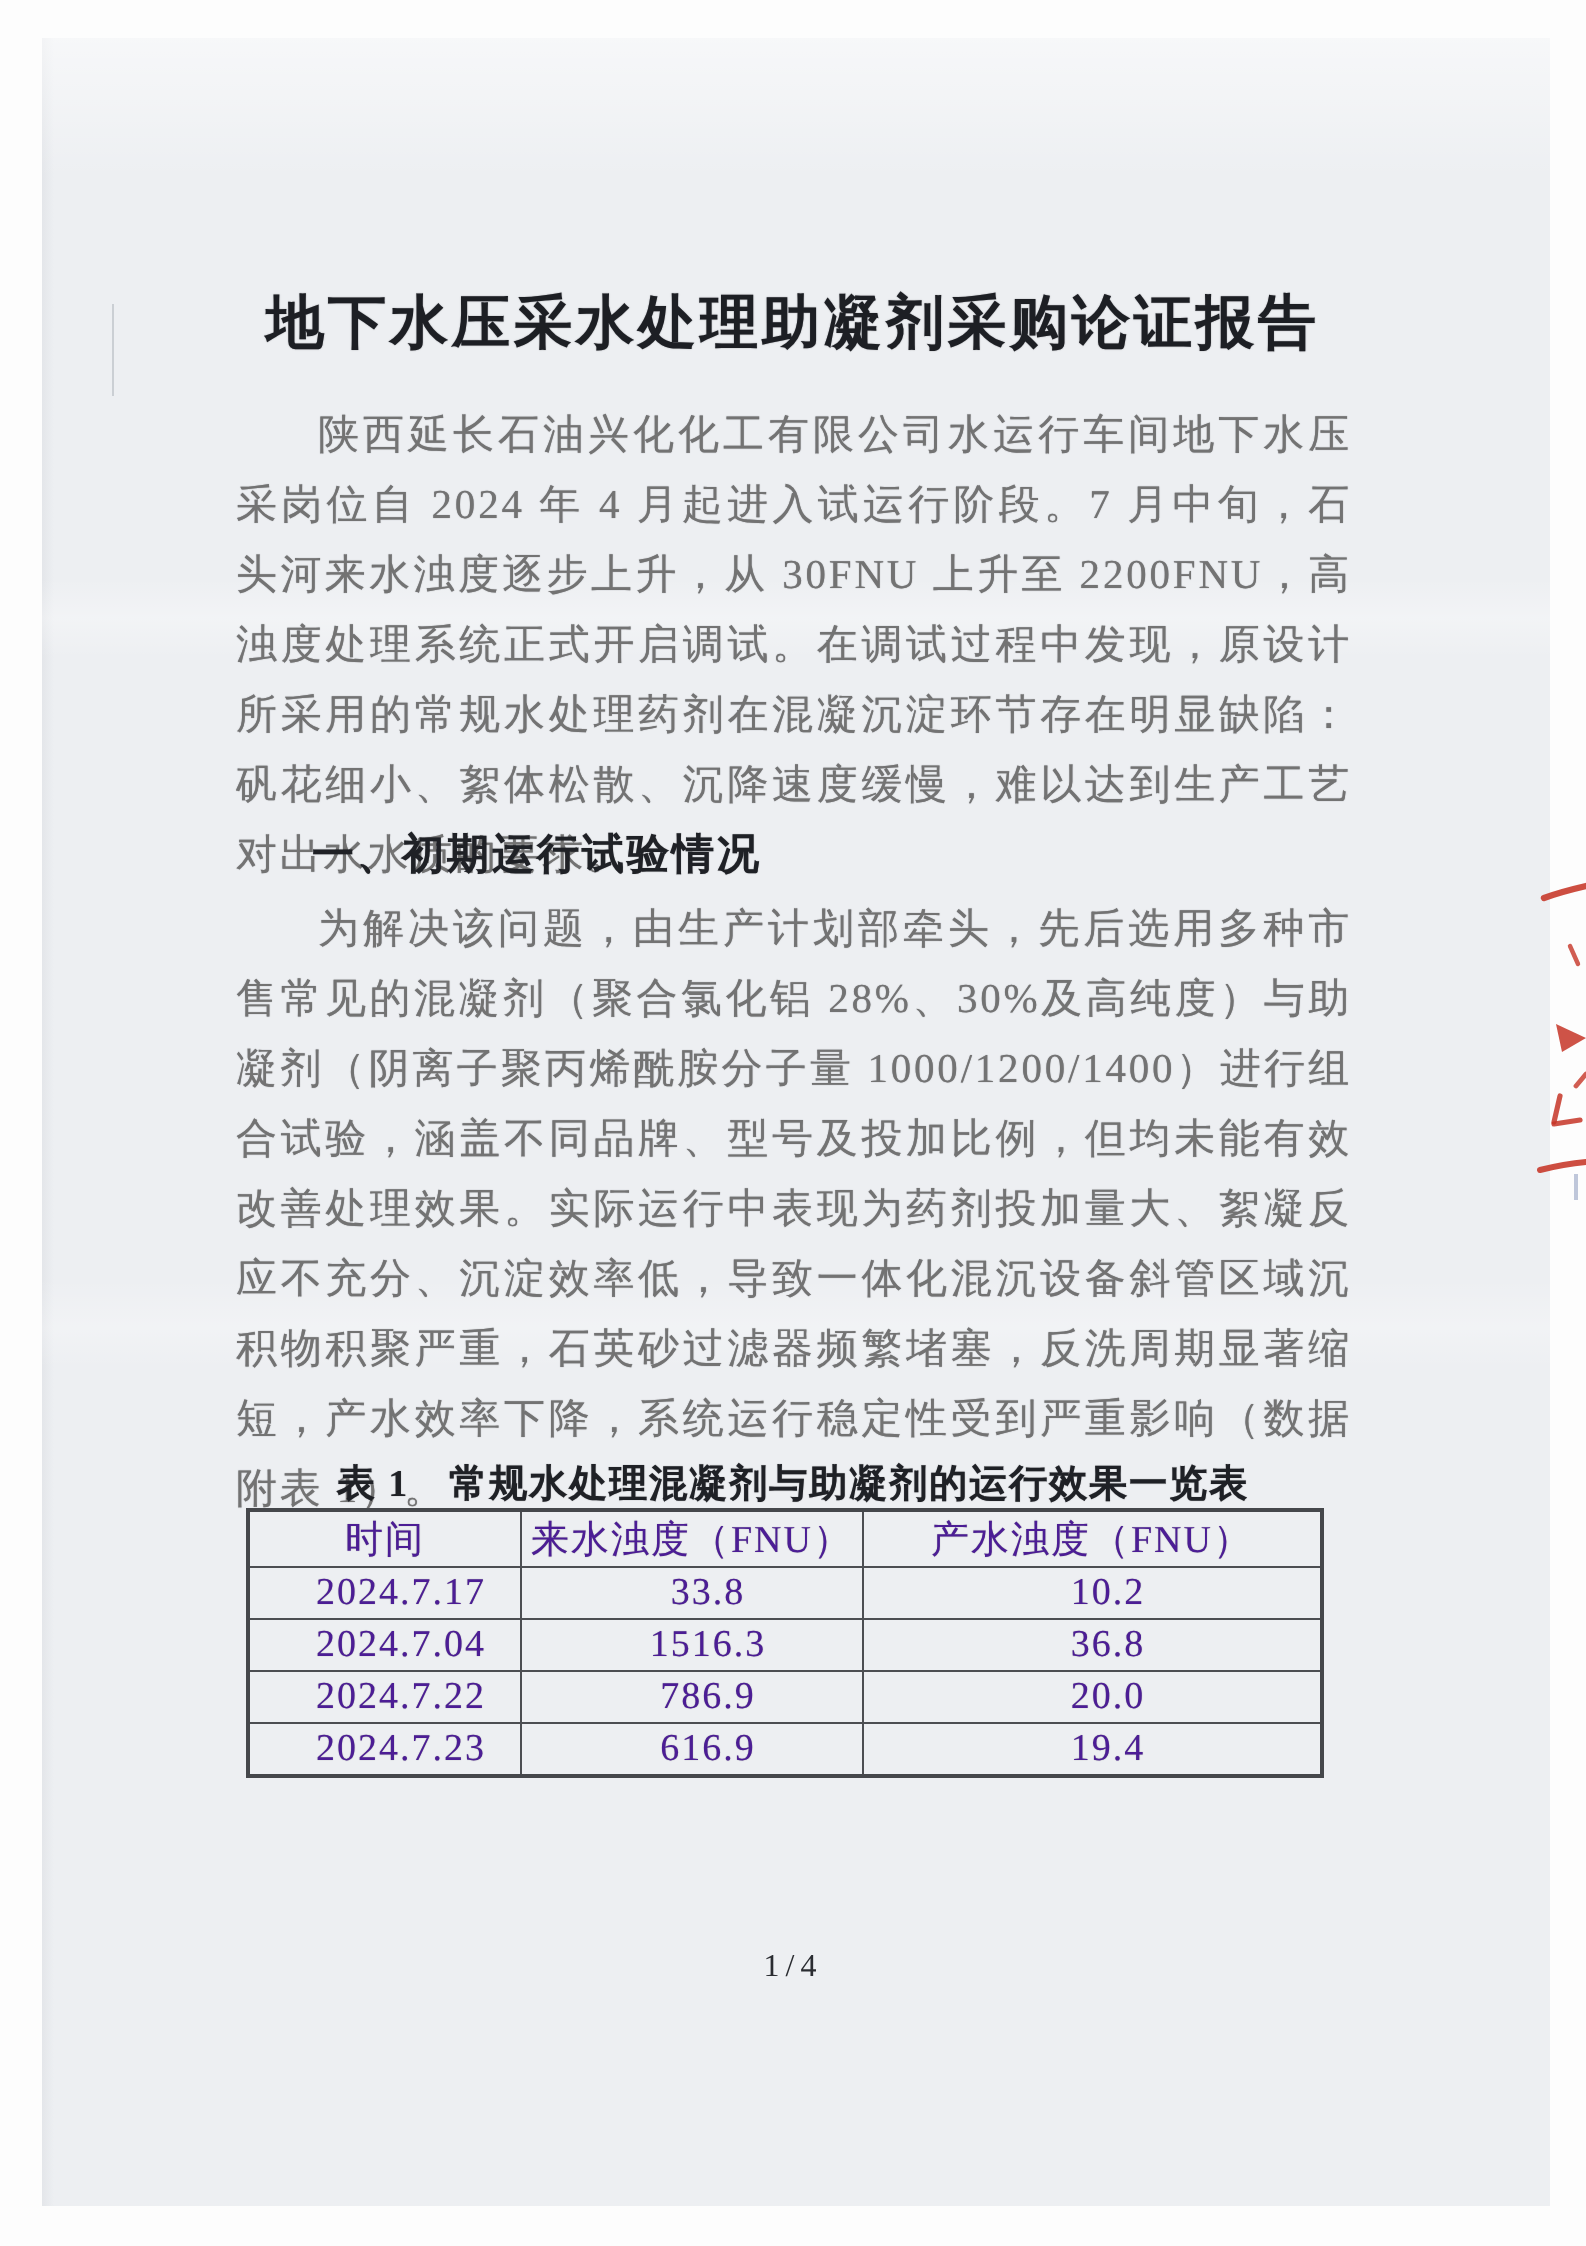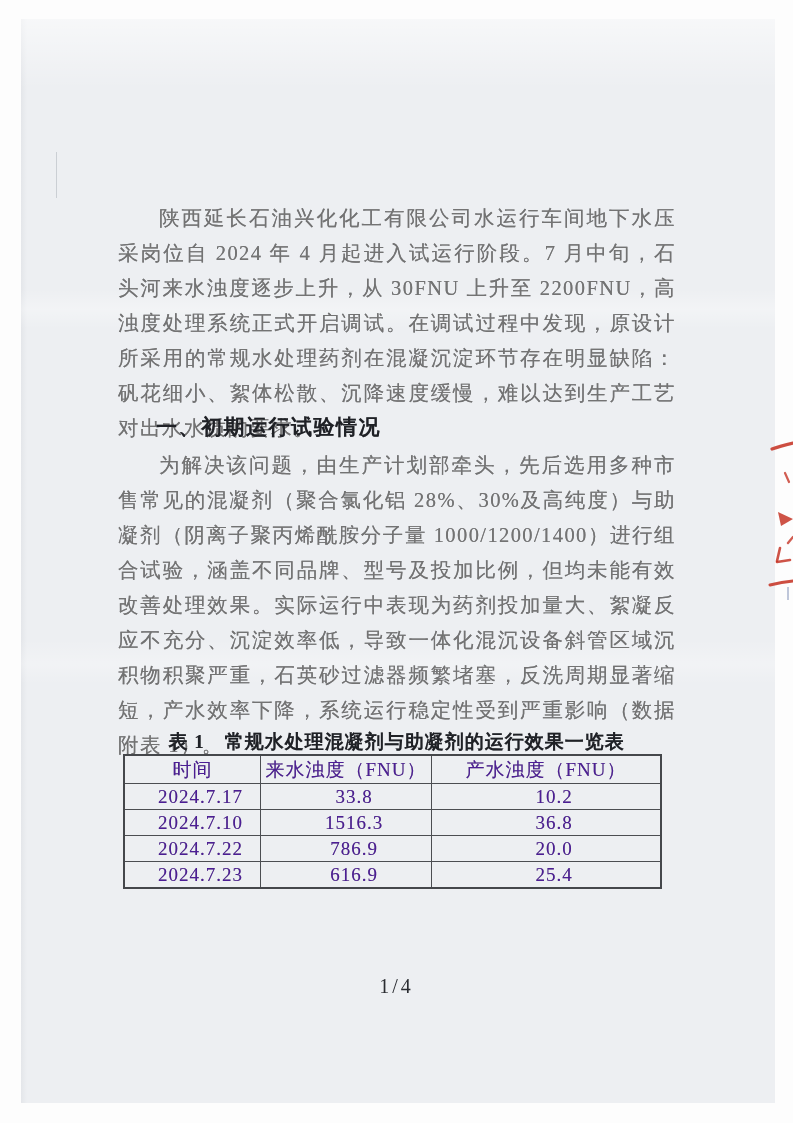--- a/index.html
+++ b/index.html
@@ -72,39 +72,40 @@
   }
   table.data-table{border:2px solid #45474b;}
   .col-time{width:135px;}
   .col-in{width:170px;}
   .col-out{width:228px;}
   table.data-table th{height:27px;}
   table.data-table td{height:25px;padding-left:16px;}
   .page-number{
     position:absolute;left:0;top:975px;width:793px;
     text-align:center;
-    font-size:20px;letter-spacing:3px;
+    font-size:16px;letter-spacing:3px;
     color:#2a2c31;
   }
   .red-marks{
     position:absolute;left:765px;top:435px;width:28px;height:170px;
   }
   .blue-tick{
     position:absolute;left:787px;top:587px;width:2px;height:13px;
     background:rgba(140,155,190,.55);
   }
 </style>
 </head>
 <body>
 
 <div class="page">
 
   <div class="scan-area"></div>
   <div class="scratch"></div>
 
+  <div class="doc-title">地下水压采水处理助凝剂采购论证报告</div>
 
   <div class="body-text para-intro">陕西延长石油兴化化工有限公司水运行车间地下水压采岗位自 2024 年 4 月起进入试运行阶段。7 月中旬，石头河来水浊度逐步上升，从 30FNU 上升至 2200FNU，高浊度处理系统正式开启调试。在调试过程中发现，原设计所采用的常规水处理药剂在混凝沉淀环节存在明显缺陷：矾花细小、絮体松散、沉降速度缓慢，难以达到生产工艺对出水水质的要求。</div>
 
   <div class="section-heading">一、初期运行试验情况</div>
 
   <div class="body-text para-trial">为解决该问题，由生产计划部牵头，先后选用多种市售常见的混凝剂（聚合氯化铝 28%、30%及高纯度）与助凝剂（阴离子聚丙烯酰胺分子量 1000/1200/1400）进行组合试验，涵盖不同品牌、型号及投加比例，但均未能有效改善处理效果。实际运行中表现为药剂投加量大、絮凝反应不充分、沉淀效率低，导致一体化混沉设备斜管区域沉积物积聚严重，石英砂过滤器频繁堵塞，反洗周期显著缩短，产水效率下降，系统运行稳定性受到严重影响（数据附表 1）。</div>
 
   <div class="table-caption">表 1　常规水处理混凝剂与助凝剂的运行效果一览表</div>
 
   <table class="data-table">
@@ -115,33 +116,33 @@
         <th class="col-out">产水浊度（FNU）</th>
       </tr>
     </thead>
     <tbody>
       <tr>
         <td>2024.7.17</td>
         <td>33.8</td>
         <td>10.2</td>
       </tr>
       <tr>
-        <td>2024.7.10</td>
+        <td>2024.7.04</td>
         <td>1516.3</td>
         <td>36.8</td>
       </tr>
       <tr>
         <td>2024.7.22</td>
         <td>786.9</td>
         <td>20.0</td>
       </tr>
       <tr>
         <td>2024.7.23</td>
         <td>616.9</td>
-        <td>25.4</td>
+        <td>19.4</td>
       </tr>
     </tbody>
   </table>
 
   <div class="page-number">1/4</div>
 
   <svg class="red-marks" viewBox="0 0 28 170" fill="none">
     <path d="M7 14 Q 15 11 28 8" stroke-width="3.2" stroke-linecap="round" opacity="0.88" stroke="#c63527"></path>
     <path d="M20 38 l 4 9" stroke-width="2.2" stroke-linecap="round" opacity="0.8" stroke="#c63527"></path>
     <path d="M13 77 l 15 7 -12 7 z" opacity="0.85" fill="#c63527"></path>

